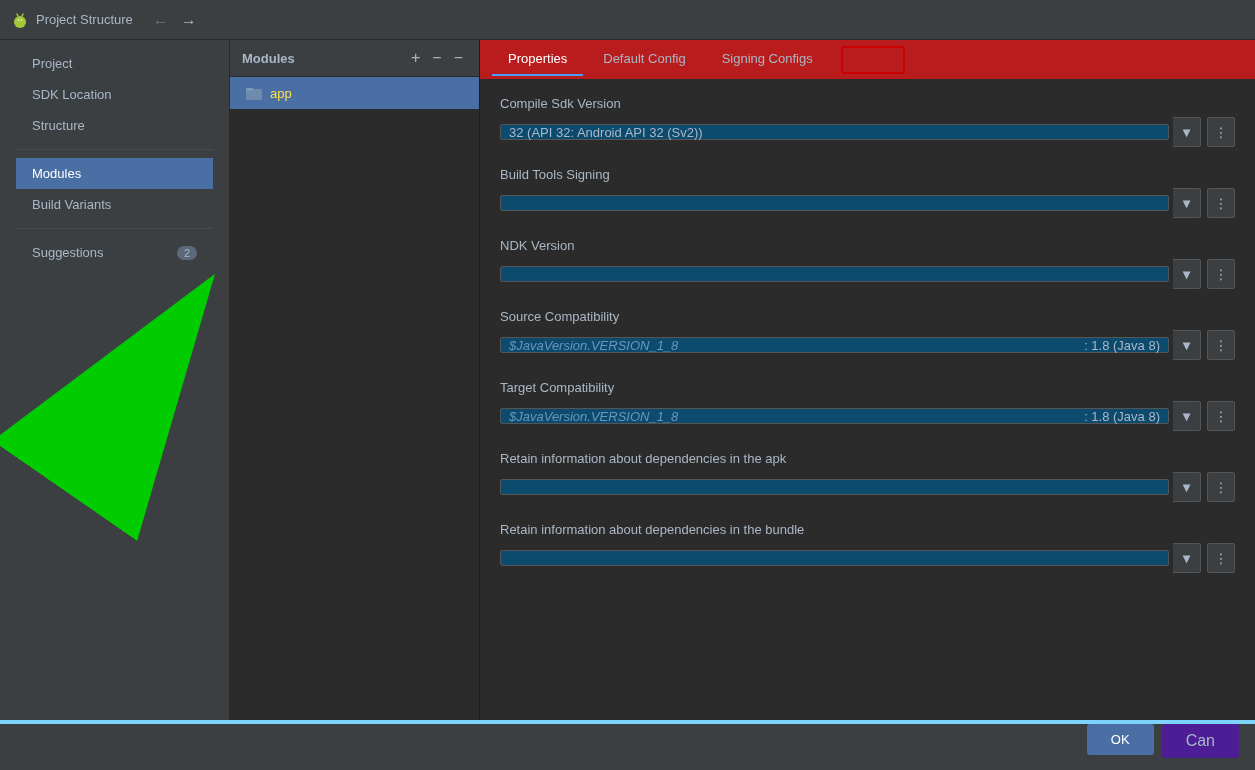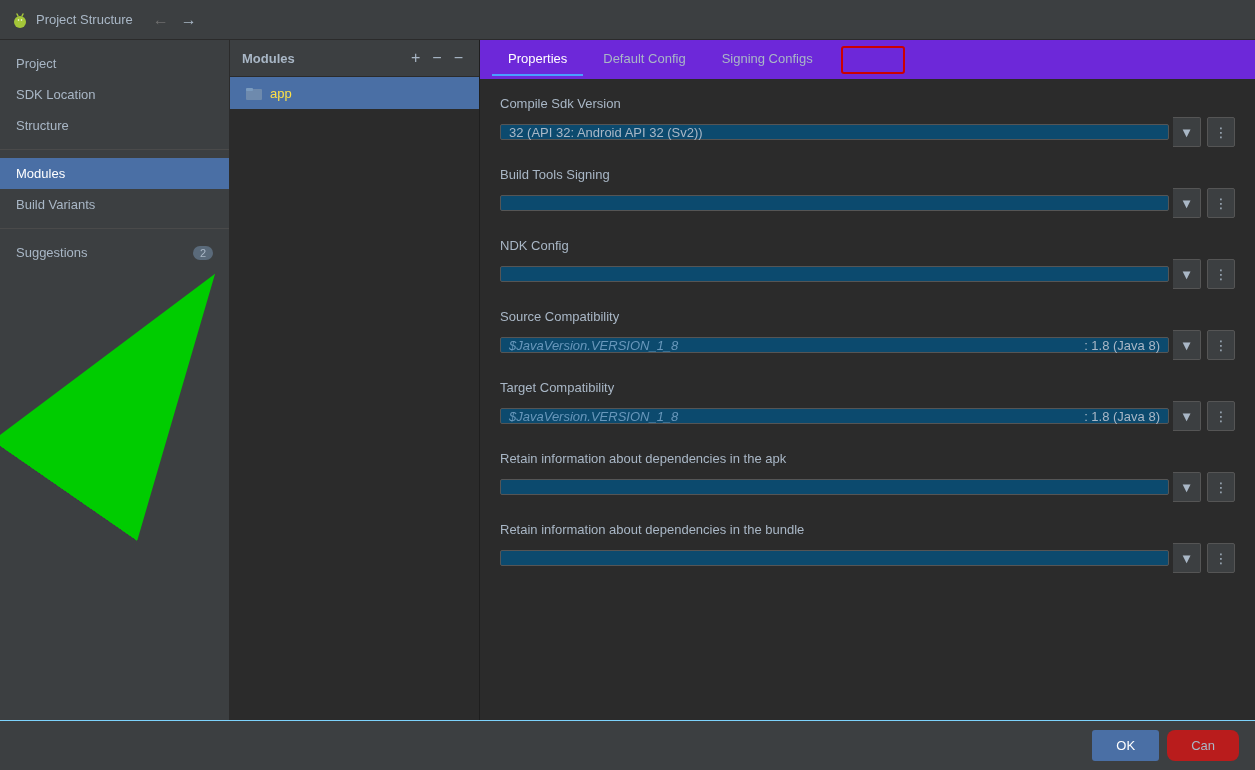--- a/index.html
+++ b/index.html
@@ -42,21 +42,21 @@
     .main-layout {
       display: flex;
       height: calc(770px - 40px - 50px);
     }
 
     
     .sidebar {
       width: 230px;
       background: #3c3f41;
       border-right: 1px solid #2b2b2b;
-      padding: 8px 0;
+      padding: 8px 16px;
       flex-shrink: 0;
     }
     .sidebar-item {
       padding: 8px 16px;
       cursor: pointer;
       color: #a9b7c6;
       font-size: 13px;
       display: flex;
       align-items: center;
       gap: 8px;
@@ -138,21 +138,21 @@
       background: #2b2b2b;
       display: flex;
       flex-direction: column;
       overflow: hidden;
     }
 
     
     .tabs {
       display: flex;
       align-items: center;
-      background: #6d28d9;
+      background: #b91c1c;
       border-bottom: 1px solid #2b2b2b;
       padding: 0 12px;
       height: 40px;
       gap: 4px;
     }
     .tab {
       padding: 8px 16px;
       cursor: pointer;
       color: #a9b7c6;
       font-size: 13px;
@@ -244,44 +244,44 @@
       align-items: center;
       justify-content: center;
       border-radius: 2px;
       margin-left: 2px;
     }
 
     
     .bottom-bar {
       height: 50px;
       background: #3c3f41;
-      border-top: 1px solid #7dd3fc;
-      display: flex;
-      align-items: center;
+      border-top: 4px solid #7dd3fc;
+      display: flex;
+      align-items: flex-start;
       justify-content: flex-end;
       padding: 0 16px;
       gap: 8px;
     }
     .btn-ok {
       background: #4a6fa5;
       color: #ffffff;
       border: none;
       padding: 8px 24px;
       border-radius: 3px;
       cursor: pointer;
       font-size: 13px;
     }
     .btn-cancel {
-      background: #b91c1c;
+      background: #4c1d95;
       color: #a9b7c6;
       border: none;
       padding: 8px 24px;
-      border-radius: 8px;
-      cursor: pointer;
-      font-size: 13px;
+      border-radius: 3px;
+      cursor: pointer;
+      font-size: 16px;
     }
 
     
     .green-arrow {
       position: absolute;
       pointer-events: none;
       z-index: 100;
     }
   </style>
 </head>
@@ -390,21 +390,21 @@
           <button class="dropdown-btn">
             <span>▼</span>
           </button>
           <button class="edit-btn">
             <span>⋮</span>
           </button>
         </div>
       </div>
 
       <div class="form-field">
-        <label class="form-label">NDK Config</label>
+        <label class="form-label">NDK Version</label>
         <div class="form-row">
           <div class="form-select-wrap">
             <span></span>
           </div>
           <button class="dropdown-btn">
             <span>▼</span>
           </button>
           <button class="edit-btn">
             <span>⋮</span>
           </button>

